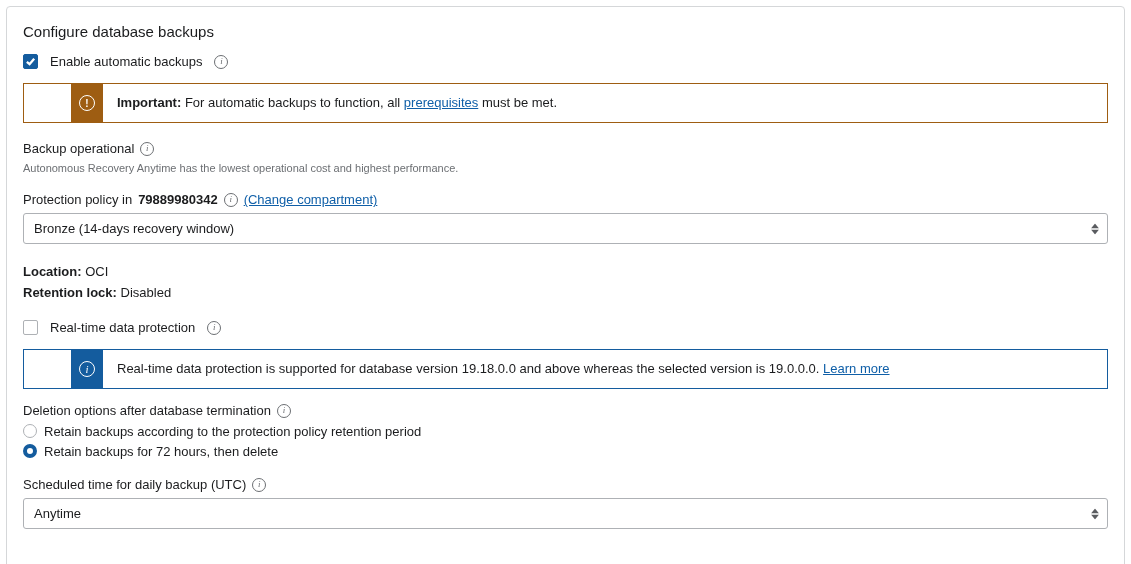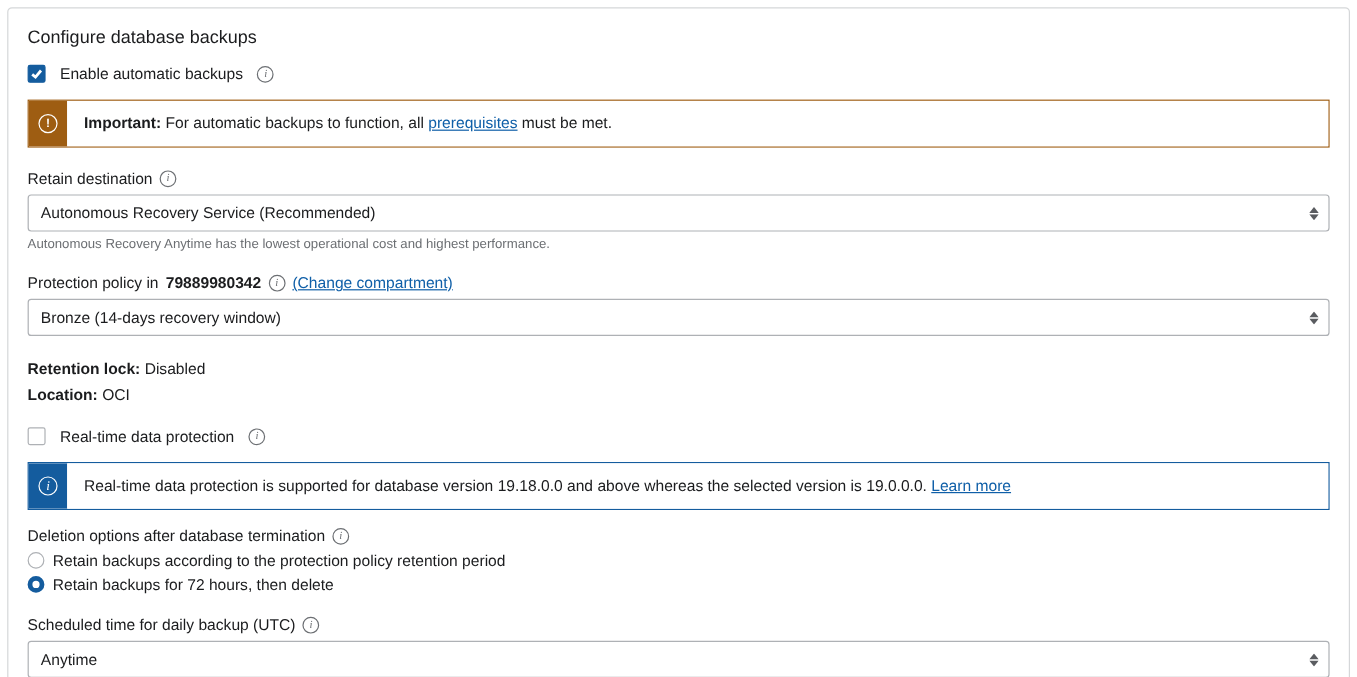--- a/index.html
+++ b/index.html
@@ -74,20 +74,21 @@
     }
     .info-icon::after {
       content: "i";
     }
     .alert {
       display: flex;
       align-items: stretch;
       border-radius: 0;
       margin-bottom: 18px;
       overflow: hidden;
+      padding-left: 47px;
     }
     .alert-warn {
       border: 1px solid #9e5d12;
     }
     .alert-info {
       border: 1px solid #145c9e;
       margin-top: 14px;
       margin-bottom: 14px;
     }
     .alert-icon-box {
@@ -247,33 +248,22 @@
       <span class="alert-icon-circle"></span>
     </div>
     <div class="alert-body">
       <span>
         <b>Important:</b><span> For automatic backups to function, all </span><a class="link">prerequisites</a><span> must be met.</span>
       </span>
     </div>
   </div>
 
   <div class="field-label">
-    <span>Retain destination</span>
-    <span class="info-icon"></span>
-  </div>
-  <div class="select">
-    <span>Autonomous Recovery Service (Recommended)</span>
-    <span class="select-arrows">
-      <svg viewBox="0 0 8 5">
-          <path d="M0,5 L4,0 L8,5 Z"></path>
-        </svg>
-      <svg viewBox="0 0 8 5">
-          <path d="M0,0 L4,5 L8,0 Z"></path>
-        </svg>
-    </span>
+    <span>Backup operational</span>
+    <span class="info-icon"></span>
   </div>
   <div class="helper-text">Autonomous Recovery Anytime has the lowest operational cost and highest performance.</div>
 
   <div class="field-label">
     <span>Protection policy in </span>
     <span class="bold-inline">79889980342</span>
     <span class="info-icon"></span>
     <a class="link">(Change compartment)</a>
   </div>
   <div class="field-block">
@@ -285,26 +275,26 @@
           </svg>
         <svg viewBox="0 0 8 5">
             <path d="M0,0 L4,5 L8,0 Z"></path>
           </svg>
       </span>
     </div>
   </div>
 
   <div class="kv-group">
     <div class="kv-line">
+      <b>Location:</b>
+      <span>OCI</span>
+    </div>
+    <div class="kv-line">
       <b>Retention lock:</b>
       <span>Disabled</span>
-    </div>
-    <div class="kv-line">
-      <b>Location:</b>
-      <span>OCI</span>
     </div>
   </div>
 
   <div class="checkbox-row" style="margin-bottom:0;">
     <span class="checkbox unchecked"></span>
     <span>Real-time data protection</span>
     <span class="info-icon"></span>
   </div>
 
   <div class="alert alert-info">

